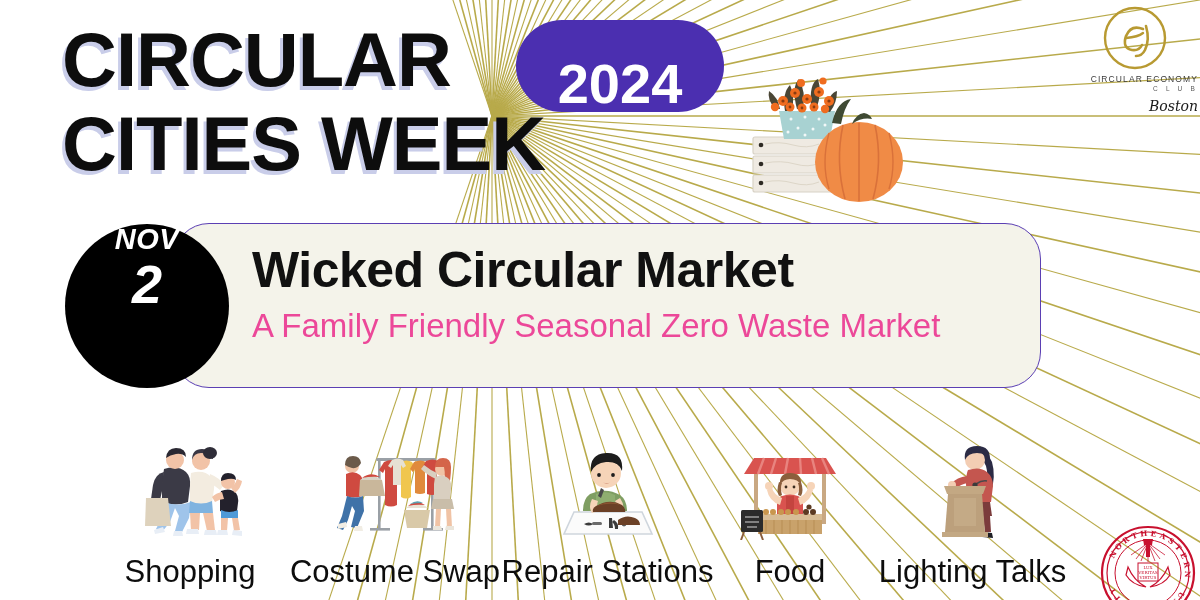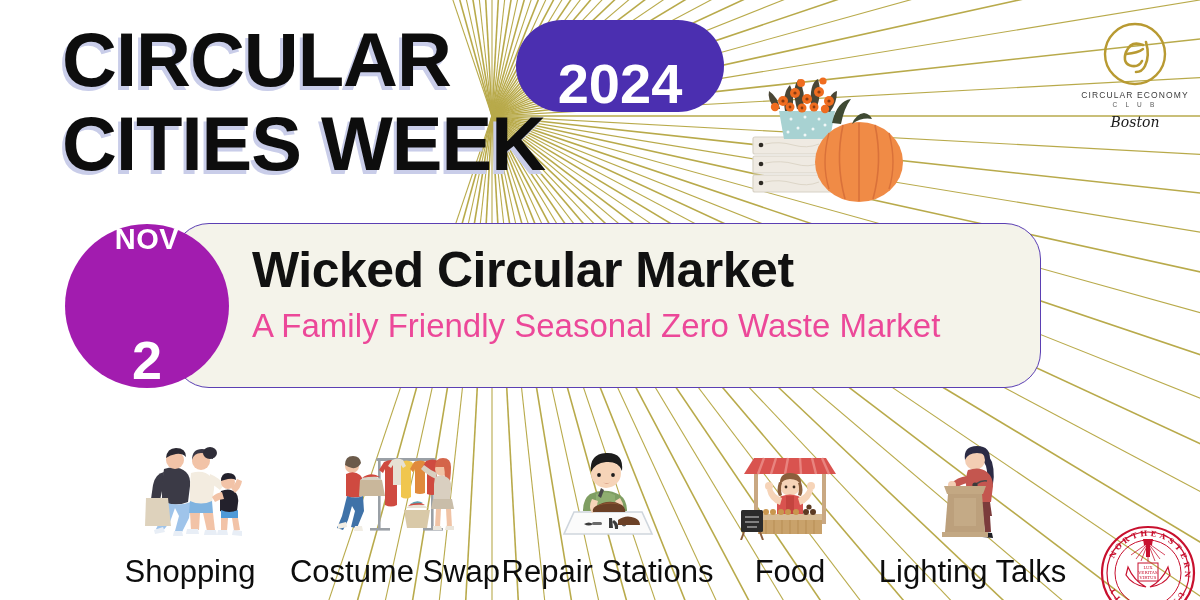--- a/index.html
+++ b/index.html
@@ -62,24 +62,24 @@
   #autumn-illustration {
     position: absolute;
     left: 735px; top: 45px;
     width: 175px; height: 170px;
     z-index: 5;
   }
 
   
   #cec-logo {
     position: absolute;
-    left: 1072px; top: 20px;
+    left: 1072px; top: 4px;
     width: 126px; height: 124px;
     z-index: 6;
-    text-align: center;
+    text-align: right;
   }
   #cec-logo .logo-mark { display: block; margin: 0 auto; }
   #cec-logo .logo-name {
     font-size: 8.5px;
     letter-spacing: 1.1px;
     color: #3b3b3b;
     margin-top: 2px;
     white-space: nowrap;
   }
   #cec-logo .logo-sub {
@@ -127,24 +127,24 @@
     margin-top: 4px;
     white-space: nowrap;
   }
 
   
   #date-badge {
     position: absolute;
     left: 65px; top: 224px;
     width: 164px; height: 164px;
     border-radius: 50%;
-    background: #a21caf;
+    background: #000000;
     z-index: 9;
     display: flex; flex-direction: column;
-    align-items: center; justify-content: space-between;
+    align-items: center; justify-content: flex-start; font-style: italic;
   }
   #date-badge .date-month {
     color: #ffffff;
     font-weight: bold;
     font-size: 29px;
     letter-spacing: 0.5px;
     line-height: 30px;
   }
   #date-badge .date-day {
     color: #ffffff;

